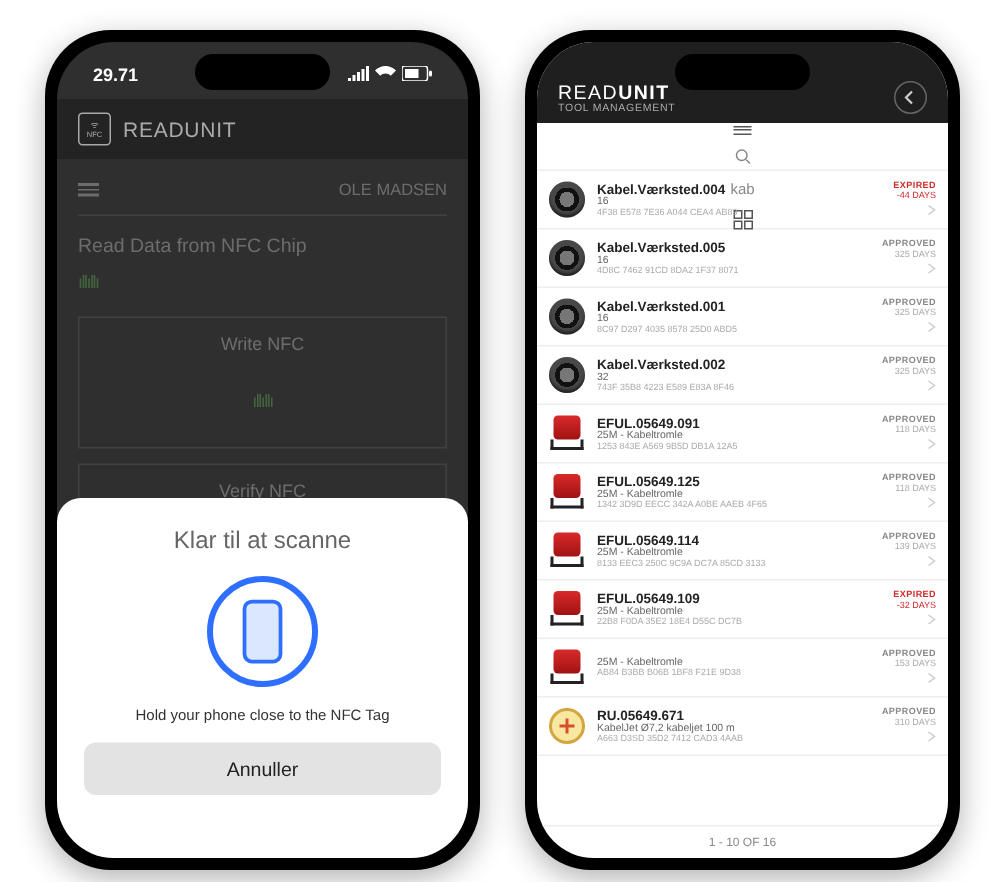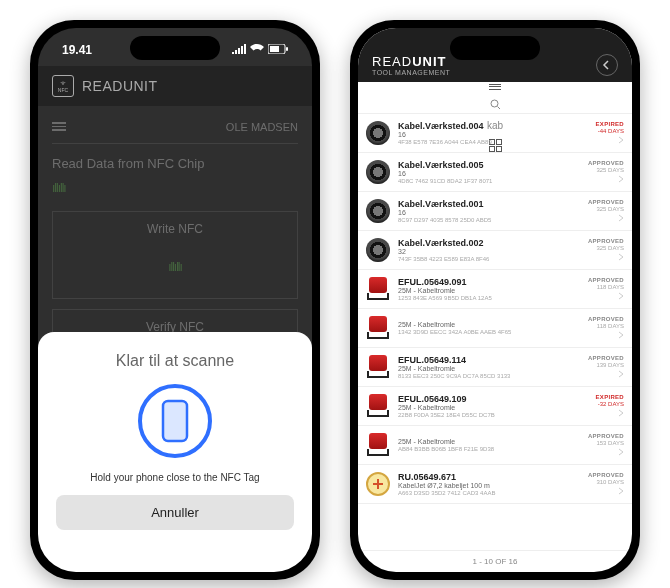--- a/index.html
+++ b/index.html
@@ -262,21 +262,21 @@
     border-top: 1px solid #eee;
   }
 </style>
 </head>
 <body>
 
 <div class="phone">
   <div class="notch"></div>
   <div class="screen left">
     <div class="status-bar-l">
-      <span>19.41</span>
+      <span>29.71</span>
       <div class="status-right-l">
         <span class="icon-sig">
           <svg width="14" height="10" viewBox="0 0 14 10">
               <path fill="#fff" d="M0 8h2v2H0zM3 6h2v4H3zM6 4h2v6H6zM9 2h2v8H9zM12 0h2v10h-2z"></path>
             </svg>
         </span>
         <span class="icon-wifi">
           <svg width="14" height="10" viewBox="0 0 14 10">
               <path fill="#fff" d="M7 10L0 3C3.9-1 10.1-1 14 3zM7 10l3.5-3.5c-1.9-1.9-5.1-1.9-7 0z"></path>
             </svg>
@@ -463,20 +463,21 @@
           </div>
         </div>
         <div class="row">
           <div class="row-icon">
             <div class="reel">
               <div class="drum"></div>
               <div class="legs"></div>
             </div>
           </div>
           <div class="row-main">
+            <div class="row-title">EFUL.05649.125</div>
             <div class="row-sub">25M - Kabeltromle</div>
             <div class="row-id">1342 3D9D EECC 342A A0BE AAEB 4F65</div>
           </div>
           <div class="row-right">
             <div class="row-status approved">APPROVED</div>
             <div class="row-days">118 DAYS</div>
             <div class="chev"><svg width="6" height="8" viewBox="0 0 6 8">
                 <path d="M1 1l4 3-4 3" stroke="#ccc" stroke-width="1" fill="none"></path>
               </svg></div>
           </div>

